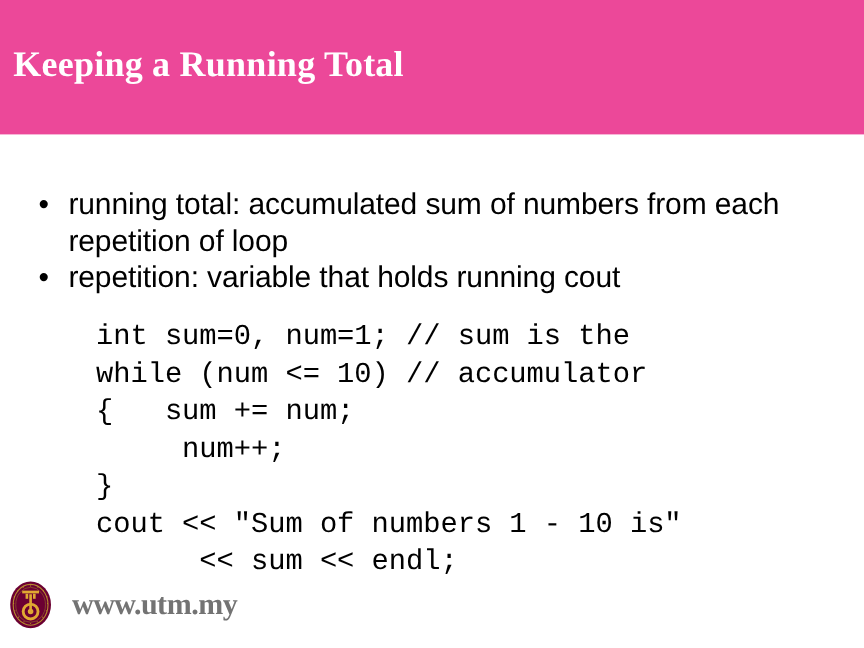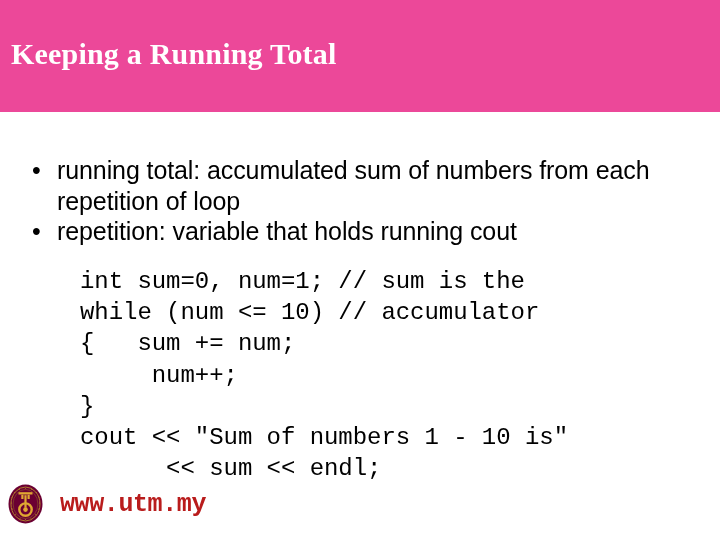--- a/index.html
+++ b/index.html
@@ -104,25 +104,25 @@
     position: absolute;
     left: 8px;
     top: 8px;
     width: 35px;
     height: 40px;
   }
   .utm-url {
     position: absolute;
     left: 60px;
     top: 14px;
-    font-family: Liberation Mono, monospace;
+    font-family: Liberation Serif, serif;
     font-size: 25px;
     line-height: 30px;
     font-weight: 700;
-    color: #b91c1c;
+    color: #737373;
     letter-spacing: -0.4px;
     white-space: nowrap;
     text-align: right;
   }
 </style>
 </head>
 <body>
 
 <div class="slide">
 

